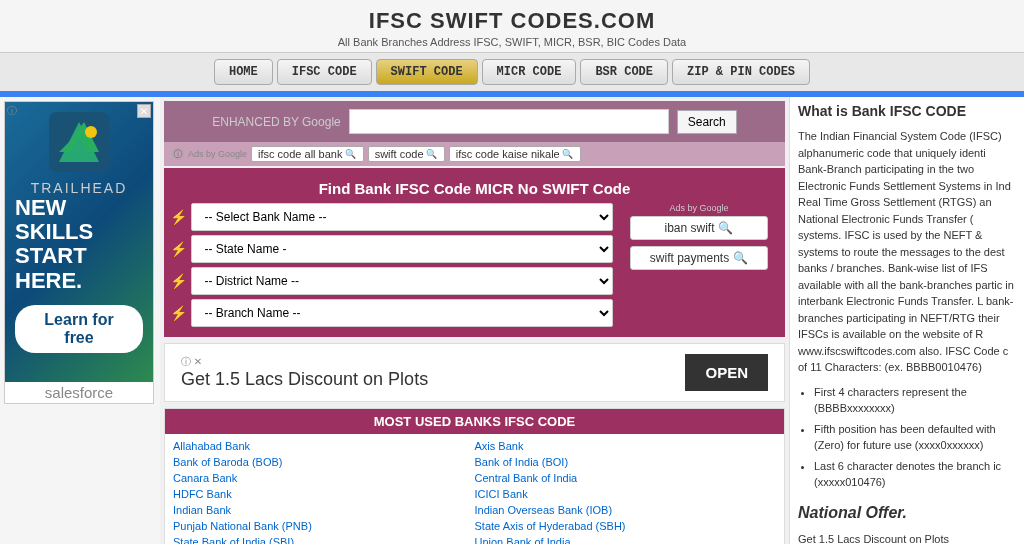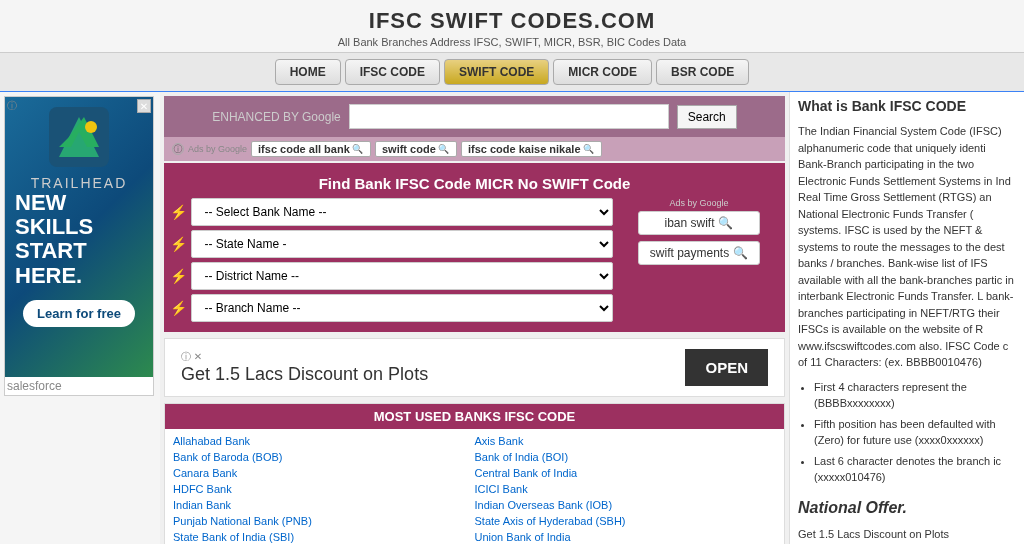--- a/index.html
+++ b/index.html
@@ -4,68 +4,68 @@
   <style>
     * { margin: 0; padding: 0; box-sizing: border-box; }
     body { font-family: Arial, sans-serif; font-size: 12px; background: #f0f0f0; width: 1024px; overflow-x: hidden; }
 
     
     .site-header { background: #f5f5f5; text-align: center; padding: 8px 0 4px; border-bottom: 1px solid #ccc; }
     .site-title { font-size: 22px; font-weight: bold; color: #333; letter-spacing: 1px; }
     .site-subtitle { font-size: 11px; color: #555; margin-top: 2px; }
 
     
-    .nav-bar { background: #e8e8e8; display: flex; justify-content: center; gap: 4px; padding: 6px 0; border-bottom: 1px solid #3b82f6; }
+    .nav-bar { background: #e8e8e8; display: flex; justify-content: center; gap: 4px; padding: 6px 0; border-bottom: 6px solid #3b82f6; font-family: Liberation Mono, monospace; }
     .nav-item { background: linear-gradient(to bottom, #f5f5f5, #ddd); border: 1px solid #aaa; border-radius: 4px; padding: 5px 14px; font-size: 12px; font-weight: bold; color: #333; cursor: pointer; text-decoration: none; }
     .nav-item.active { background: linear-gradient(to bottom, #e8d080, #c8a820); color: #333; }
 
     
     .main-layout { display: flex; width: 1024px; }
 
     
     .left-sidebar { width: 160px; min-width: 160px; background: #f5f5f5; padding: 4px; }
     .ad-box { background: #fff; border: 1px solid #ccc; width: 150px; min-height: 200px; position: relative; overflow: hidden; }
     .ad-close { position: absolute; top: 2px; right: 2px; font-size: 10px; cursor: pointer; background: #ddd; border: 1px solid #aaa; width: 14px; height: 14px; display: flex; align-items: center; justify-content: center; }
     .ad-close-x { position: absolute; top: 2px; left: 2px; font-size: 10px; color: #888; }
     .ad-trailhead { background: linear-gradient(135deg, #1a6b9a 0%, #0d4a7a 50%, #2d8a4e 100%); color: white; min-height: 280px; display: flex; flex-direction: column; align-items: center; padding: 10px; }
     .ad-trailhead .logo-mountain { width: 60px; height: 60px; margin-bottom: 8px; }
     .ad-trailhead .brand { font-size: 14px; letter-spacing: 2px; color: #ccc; }
     .ad-trailhead .headline { font-size: 22px; font-weight: bold; line-height: 1.1; margin: 0 0; }
-    .ad-trailhead .cta { background: white; color: #0d4a7a; border: none; border-radius: 20px; padding: 6px 14px; font-size: 13px; font-weight: bold; margin-top: 12px; cursor: pointer; }
-    .ad-label { font-size: 12px; color: #888; text-align: left; padding: 2px; }
+    .ad-trailhead .cta { background: white; color: #0d4a7a; border: none; border-radius: 20px; padding: 6px 14px; font-size: 16px; font-weight: bold; margin-top: 12px; cursor: pointer; }
+    .ad-label { font-size: 15px; color: #888; text-align: center; padding: 2px; }
 
     
     .center-content { flex: 1; padding: 4px; min-width: 0; }
 
     
     .search-bar { background: #9c6b8a; padding: 8px 10px; display: flex; align-items: center; justify-content: center; gap: 8px; }
     .search-prefix { font-size: 12px; color: #ccc; }
     .search-input { border: 1px solid #ccc; padding: 4px 8px; font-size: 13px; width: 320px; }
     .search-btn { background: #f5f5f5; border: 1px solid #aaa; padding: 4px 10px; font-size: 12px; cursor: pointer; }
 
     
     .quick-links { background: #c8a0b8; padding: 4px 8px; display: flex; align-items: center; gap: 4px; font-size: 11px; }
-    .quick-link { background: white; border: 1px solid #aaa; border-radius: 2px; padding: 1px 6px; display: flex; align-items: center; gap: 3px; cursor: pointer; font-size: 11px; color: #333; font-weight: bold; }
+    .quick-link { background: white; border: 1px solid #aaa; border-radius: 2px; padding: 1px 6px; display: flex; align-items: center; gap: 3px; cursor: pointer; font-size: 11px; color: #333; }
     .ql-icon { font-size: 9px; color: #666; }
     .ads-by-google { font-size: 9px; color: #888; display: flex; align-items: center; gap: 2px; }
     .info-icon { font-size: 9px; color: #666; border: 1px solid #aaa; border-radius: 50%; width: 12px; height: 12px; display: flex; align-items: center; justify-content: center; }
 
     
     .ifsc-finder { background: #9c3060; color: white; padding: 6px; margin-top: 2px; }
     .ifsc-title { text-align: center; font-size: 15px; font-weight: bold; color: white; padding: 6px; }
 
     .finder-body { display: flex; gap: 6px; }
     .finder-dropdowns { flex: 1; }
     .finder-row { display: flex; align-items: center; gap: 4px; margin-bottom: 4px; }
     .finder-row-icon { color: #ffcc00; font-size: 14px; }
     .finder-select { flex: 1; padding: 5px 8px; border: 1px solid #ccc; border-radius: 2px; font-size: 12px; background: white; }
 
     .finder-ads { width: 160px; display: flex; flex-direction: column; align-items: center; }
     .finder-ads-label { font-size: 9px; color: #ccc; }
-    .finder-ad-link { background: white; border: 1px solid #ccc; border-radius: 3px; padding: 4px 10px; margin: 3px 0; width: 122px; text-align: center; font-size: 12px; color: #333; cursor: pointer; display: flex; align-items: center; justify-content: center; gap: 4px; }
+    .finder-ad-link { background: white; border: 1px solid #ccc; border-radius: 3px; padding: 4px 10px; margin: 3px 0; width: 138px; text-align: center; font-size: 12px; color: #333; cursor: pointer; display: flex; align-items: center; justify-content: center; gap: 4px; }
 
     
     .banner-ad { background: white; border: 1px solid #ddd; margin: 6px 0; padding: 10px 16px; display: flex; align-items: center; justify-content: space-between; }
     .banner-ad-text { font-size: 18px; color: #333; }
     .banner-ad-btn { background: #333; color: white; padding: 10px 20px; font-size: 15px; font-weight: bold; cursor: pointer; border: none; }
     .banner-ad-info { font-size: 10px; color: #888; }
 
     
     .banks-section { background: white; border: 1px solid #ddd; margin-top: 2px; }
     .banks-header { background: #9c3060; color: white; text-align: center; padding: 5px; font-size: 13px; font-weight: bold; }
@@ -89,20 +89,21 @@
   <div class="site-title">IFSC SWIFT CODES.COM</div>
   <div class="site-subtitle">All Bank Branches Address IFSC, SWIFT, MICR, BSR, BIC Codes Data</div>
 </div>
 
 <nav class="nav-bar">
   <a class="nav-item">HOME</a>
   <a class="nav-item">IFSC CODE</a>
   <a class="nav-item active">SWIFT CODE</a>
   <a class="nav-item">MICR CODE</a>
   <a class="nav-item">BSR CODE</a>
+  <a class="nav-item">ZIP &amp; PIN CODES</a>
 </nav>
 
 <div class="main-layout">
 
   <div class="left-sidebar">
     <div class="ad-box">
       <div class="ad-trailhead">
         <div class="ad-close-x">ⓘ</div>
         <div class="ad-close">✕</div>
 

